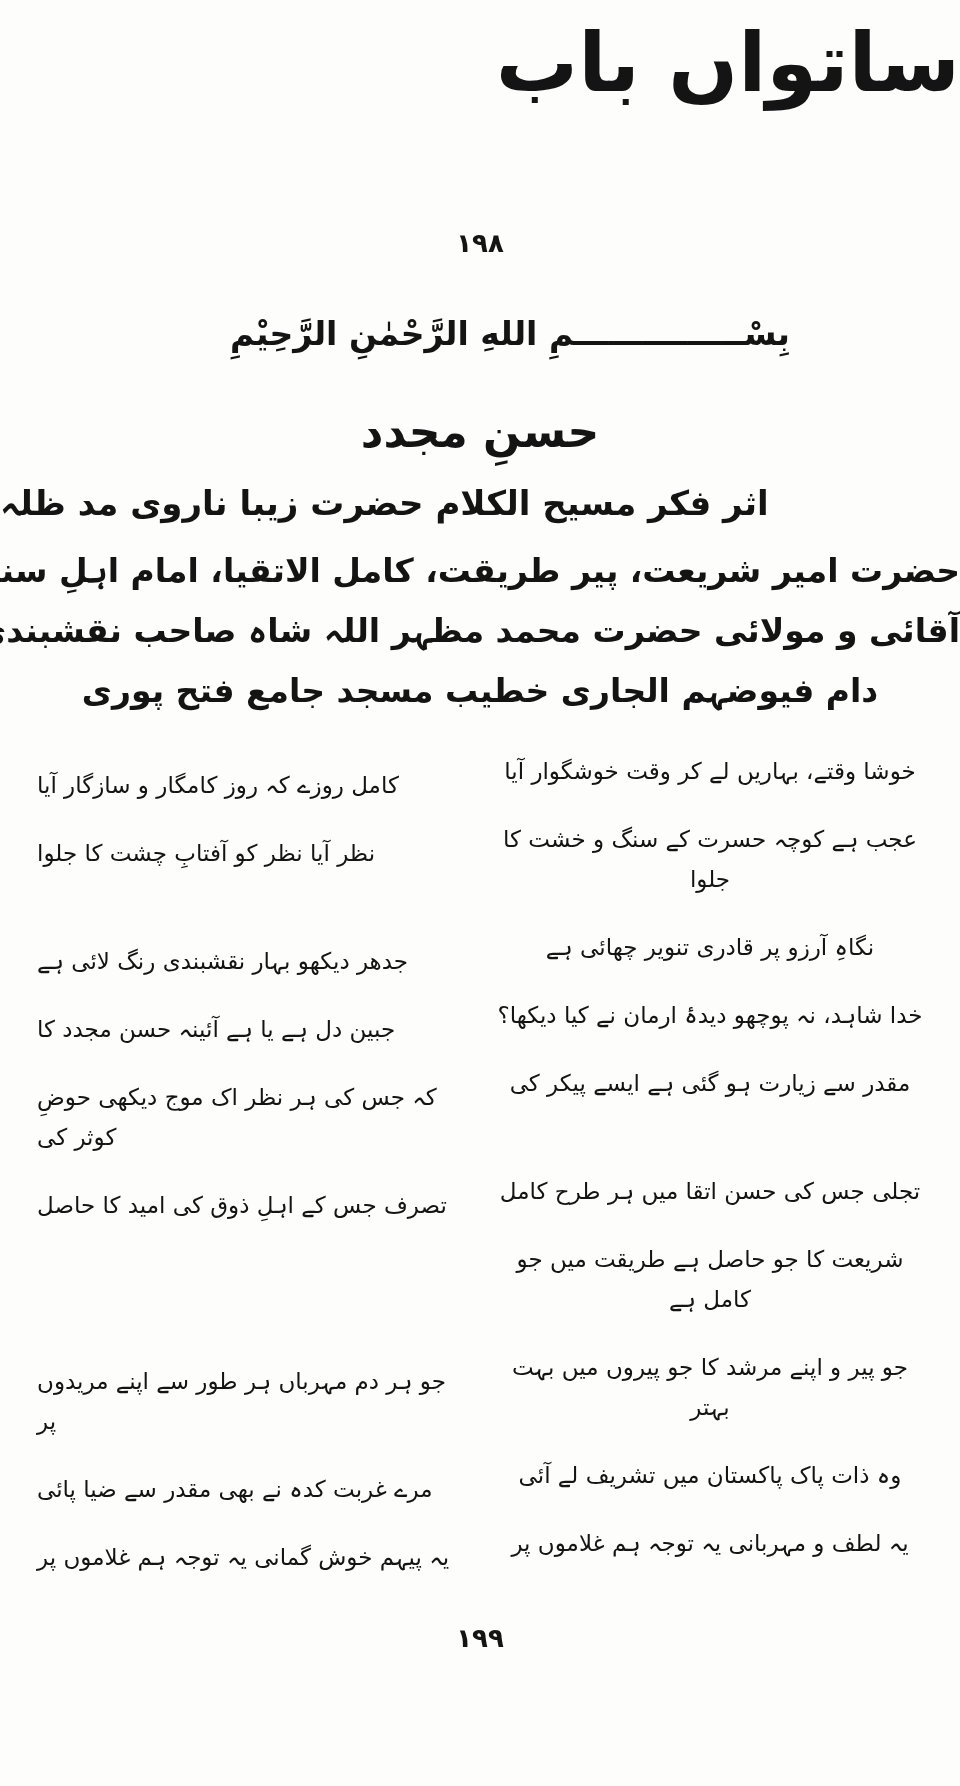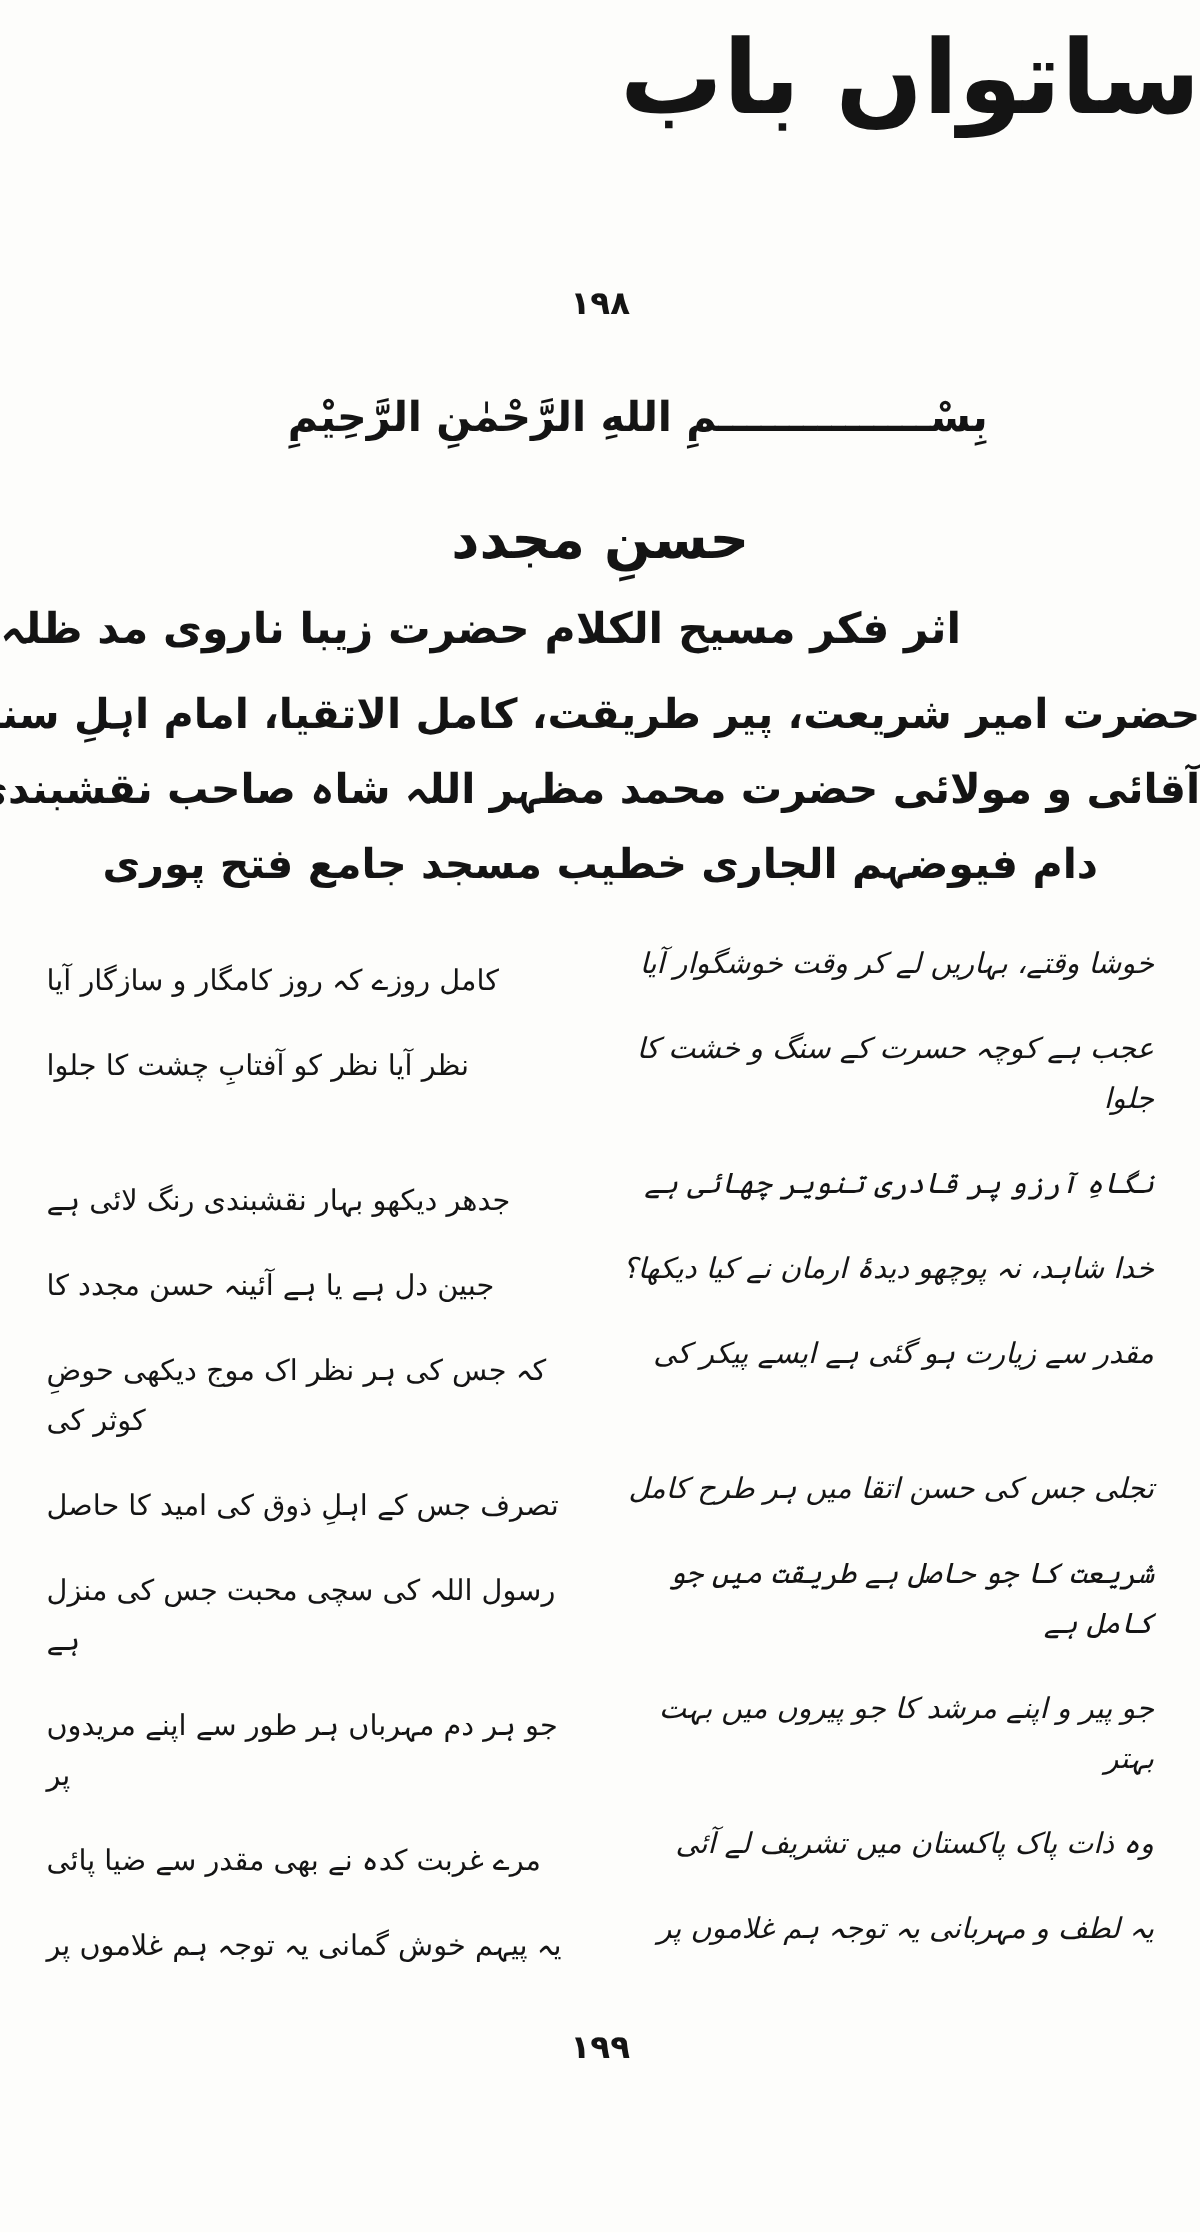--- a/index.html
+++ b/index.html
@@ -66,21 +66,21 @@
     display: grid;
     grid-template-columns: 1fr 1fr;
     column-gap: 34px;
     margin-bottom: 28px;
   }
   .hemistich {
     font-size: 23px;
     line-height: 40px;
     font-weight: 500;
   }
-  .hemistich.first { text-align: right; font-style: italic; }
+  .hemistich.first { text-align: center; }
   .hemistich.second {
     text-align: left;
     transform: translateY(14px); 
   }
 </style>
 </head>
 <body>
 
 <div class="page">
 
@@ -127,21 +127,20 @@
       <div class="hemistich second">کہ جس کی ہر نظر اک موج دیکھی حوضِ کوثر کی</div>
     </div>
 
     <div class="couplet">
       <div class="hemistich first">تجلی جس کی حسن اتقا میں ہر طرح کامل</div>
       <div class="hemistich second">تصرف جس کے اہلِ ذوق کی امید کا حاصل</div>
     </div>
 
     <div class="couplet">
       <div class="hemistich first">شریعت کا جو حاصل ہے طریقت میں جو کامل ہے</div>
-      <div class="hemistich second">رسول اللہ کی سچی محبت جس کی منزل ہے</div>
     </div>
 
     <div class="couplet">
       <div class="hemistich first">جو پیر و اپنے مرشد کا جو پیروں میں بہت بہتر</div>
       <div class="hemistich second">جو ہر دم مہرباں ہر طور سے اپنے مریدوں پر</div>
     </div>
 
     <div class="couplet">
       <div class="hemistich first">وہ ذات پاک پاکستان میں تشریف لے آئی</div>
       <div class="hemistich second">مرے غربت کدہ نے بھی مقدر سے ضیا پائی</div>

